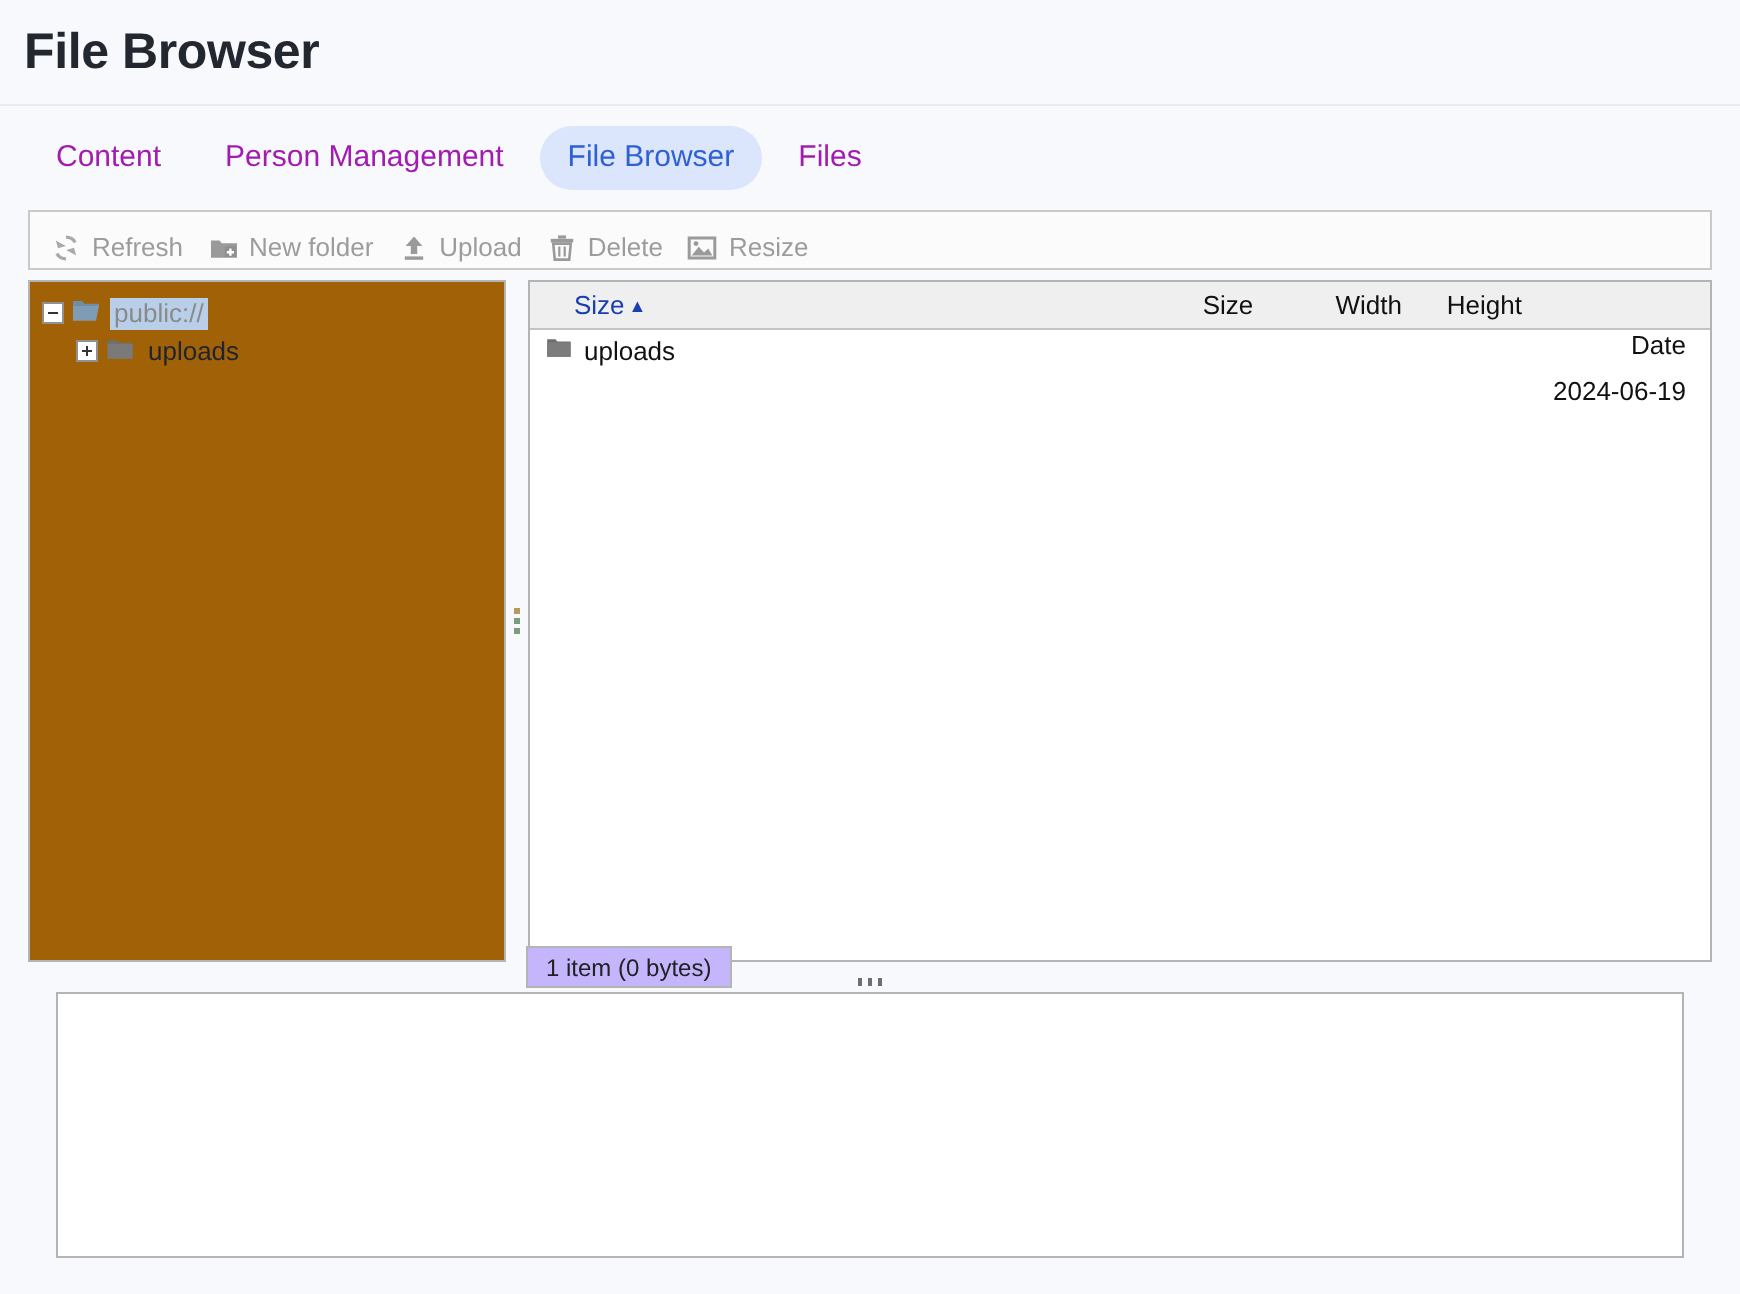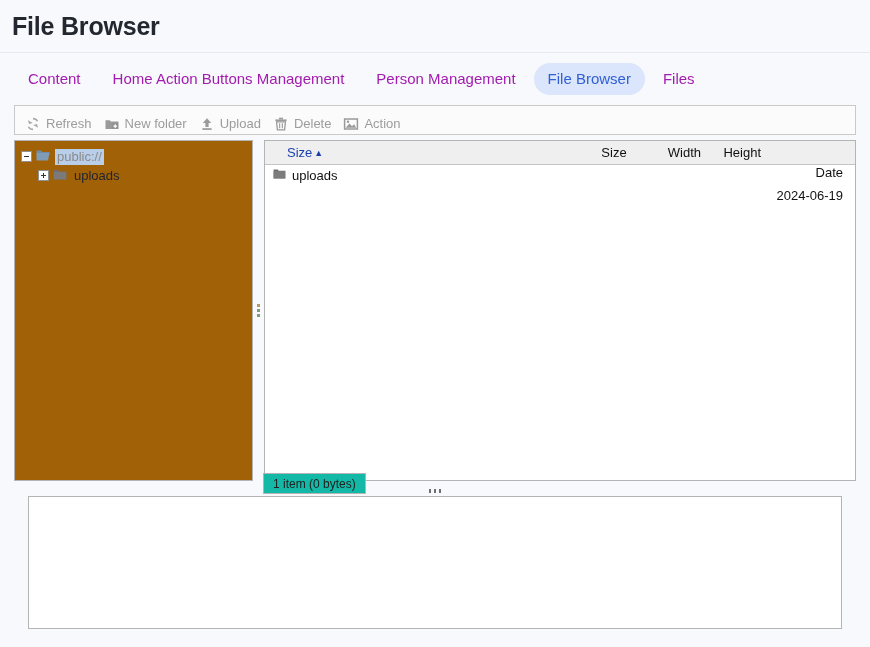--- a/index.html
+++ b/index.html
@@ -221,21 +221,21 @@
     padding-left: 8px;
   }
 
   .statusbar {
     position: absolute;
     left: -2px;
     bottom: -14px;
     height: 21px;
     box-sizing: border-box;
     border: 1px solid #b4b4b4;
-    background: #14b8a6;
+    background: #c4b5fd;
     display: flex;
     align-items: center;
     padding: 0 9px;
     font-size: 12px;
     color: #222;
     white-space: nowrap;
   }
 
   
   .hsplit {
@@ -269,21 +269,20 @@
 </style>
 </head>
 <body>
 
 <div class="page-header">
   <div class="page-title">File Browser</div>
 </div>
 
 <div class="tabbar">
   <div class="tab">Content</div>
-  <div class="tab">Home Action Buttons Management</div>
   <div class="tab">Person Management</div>
   <div class="tab active">File Browser</div>
   <div class="tab">Files</div>
 </div>
 
 <div class="fb-wrap">
 
   <div class="toolbar">
 
     <div class="tb-btn">
@@ -333,21 +332,21 @@
     </div>
 
     <div class="tb-btn">
       <span class="tb-icon">
         <svg class="tb-icon" viewBox="0 0 16 16">
           <rect x="1.6" y="3.0" width="12.8" height="10.0" fill="none" stroke="#9a9a9a" stroke-width="1.5"></rect>
           <path d="M2.8 11.8 6.4 7.4l2.6 2.8 2.1-2.0 2.1 3.6z" fill="#9a9a9a"></path>
           <circle cx="5.0" cy="5.8" r="1.2" fill="#9a9a9a"></circle>
         </svg>
       </span>
-      <span>Action</span>
+      <span>Resize</span>
     </div>
 
   </div>
 
   <div class="panes">
 
     <div class="tree-pane">
 
       <div class="tree-row">
         <span class="expander"></span>

